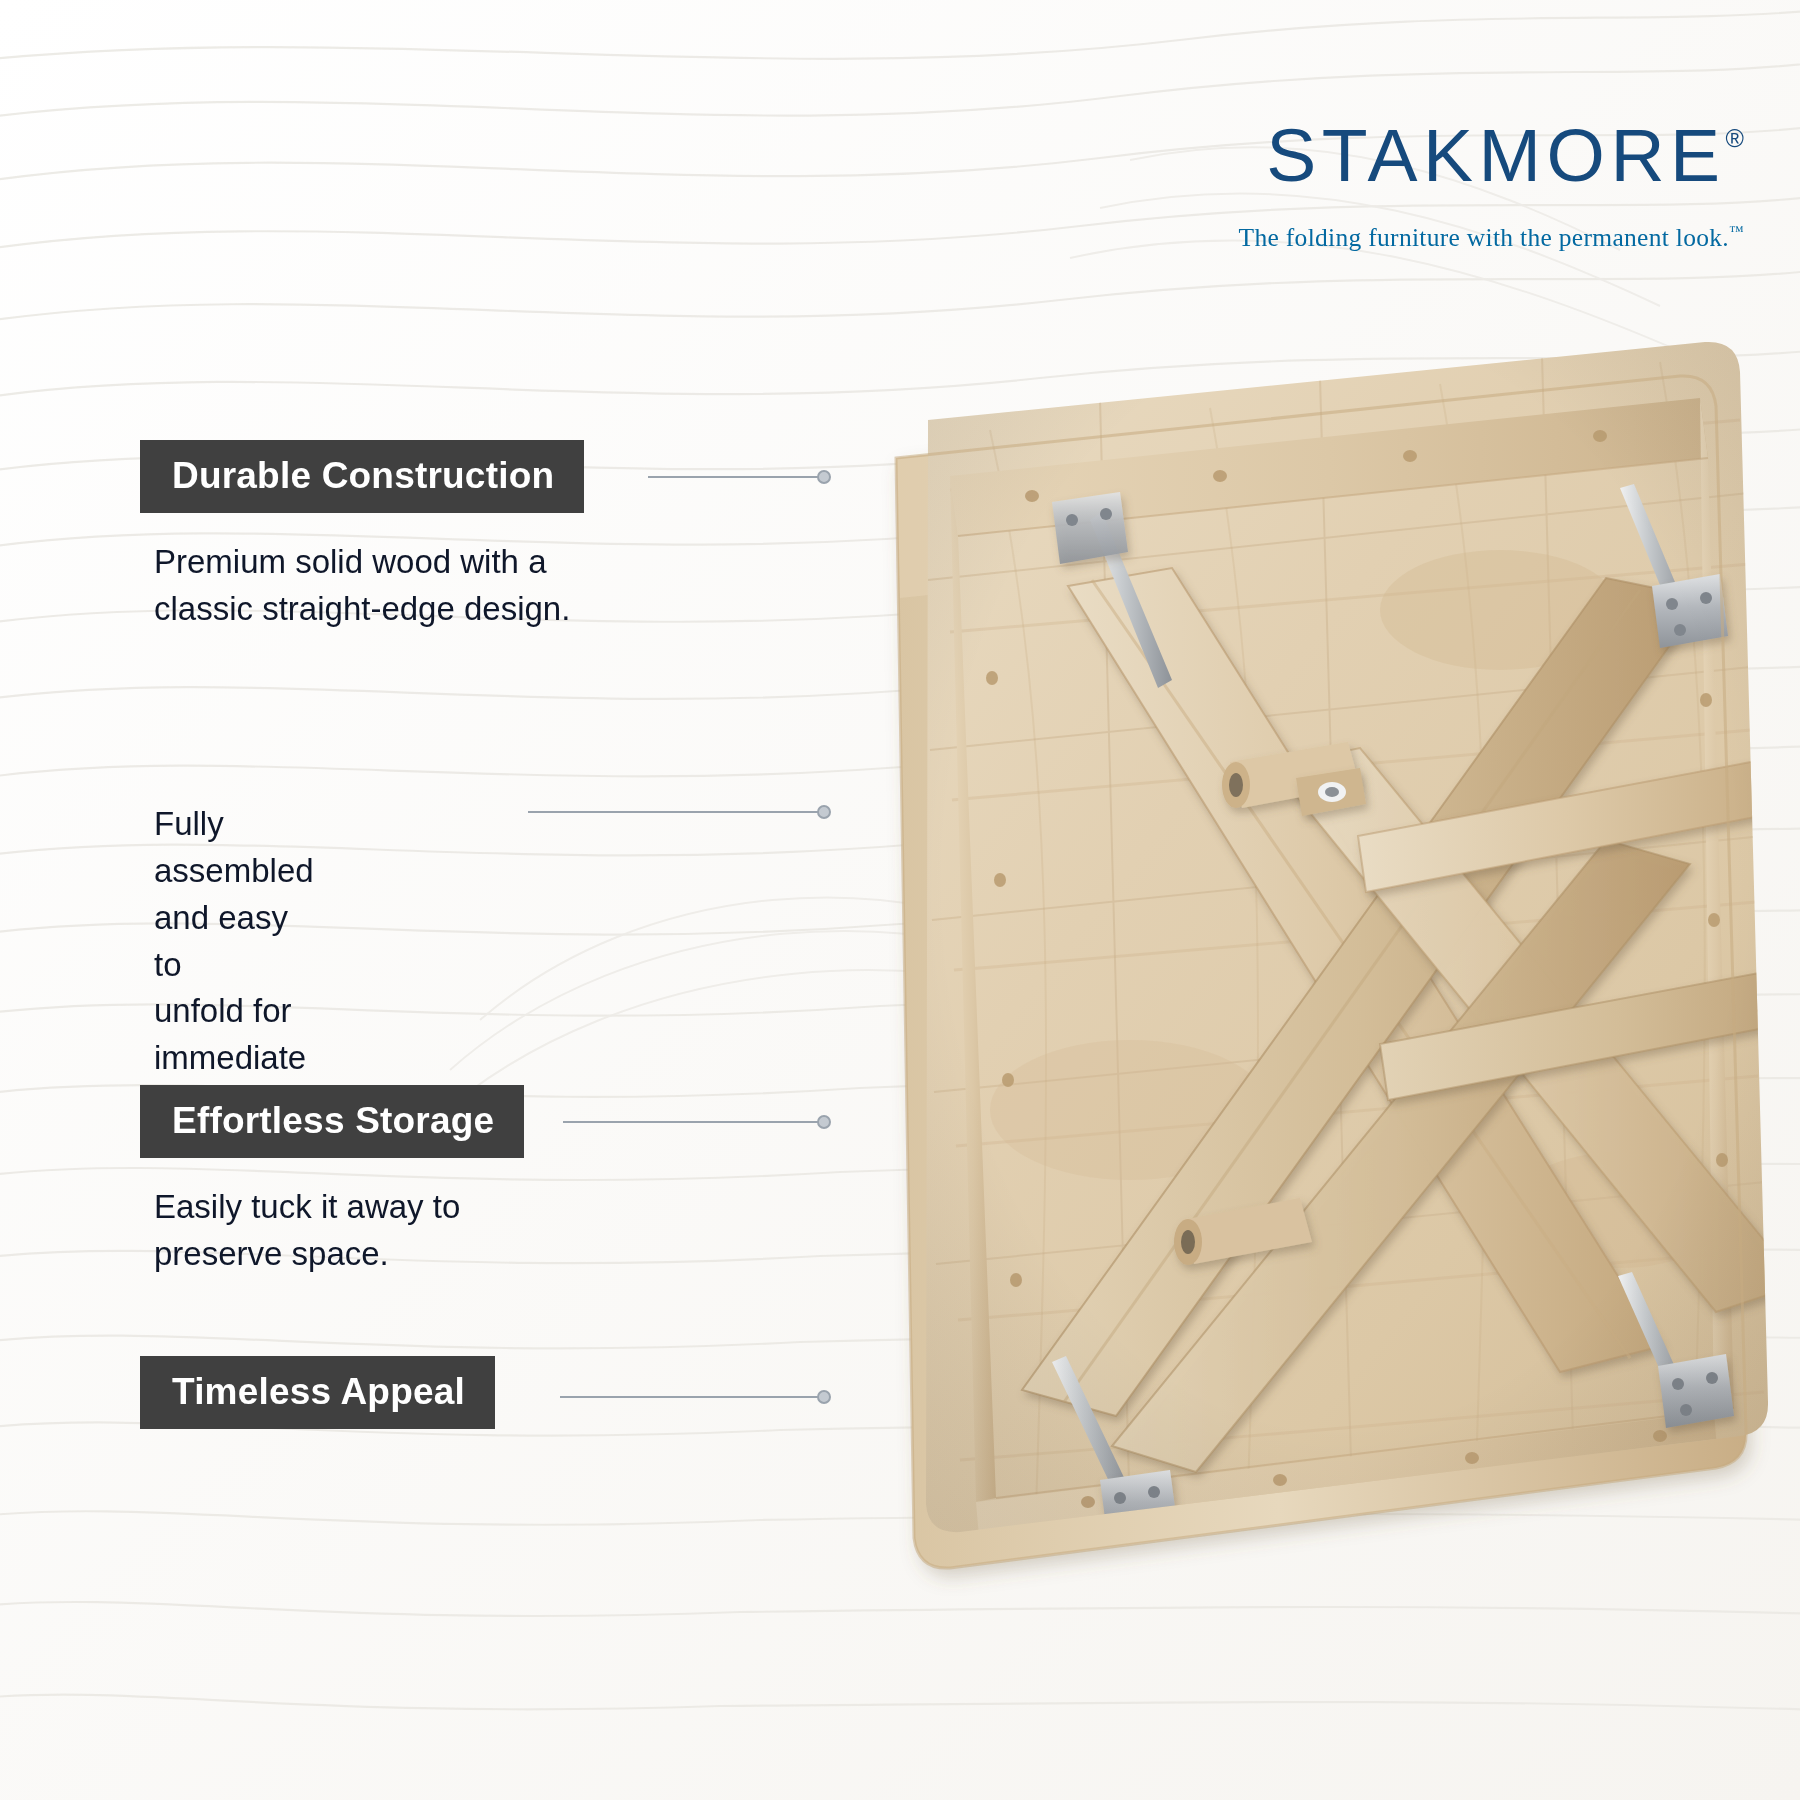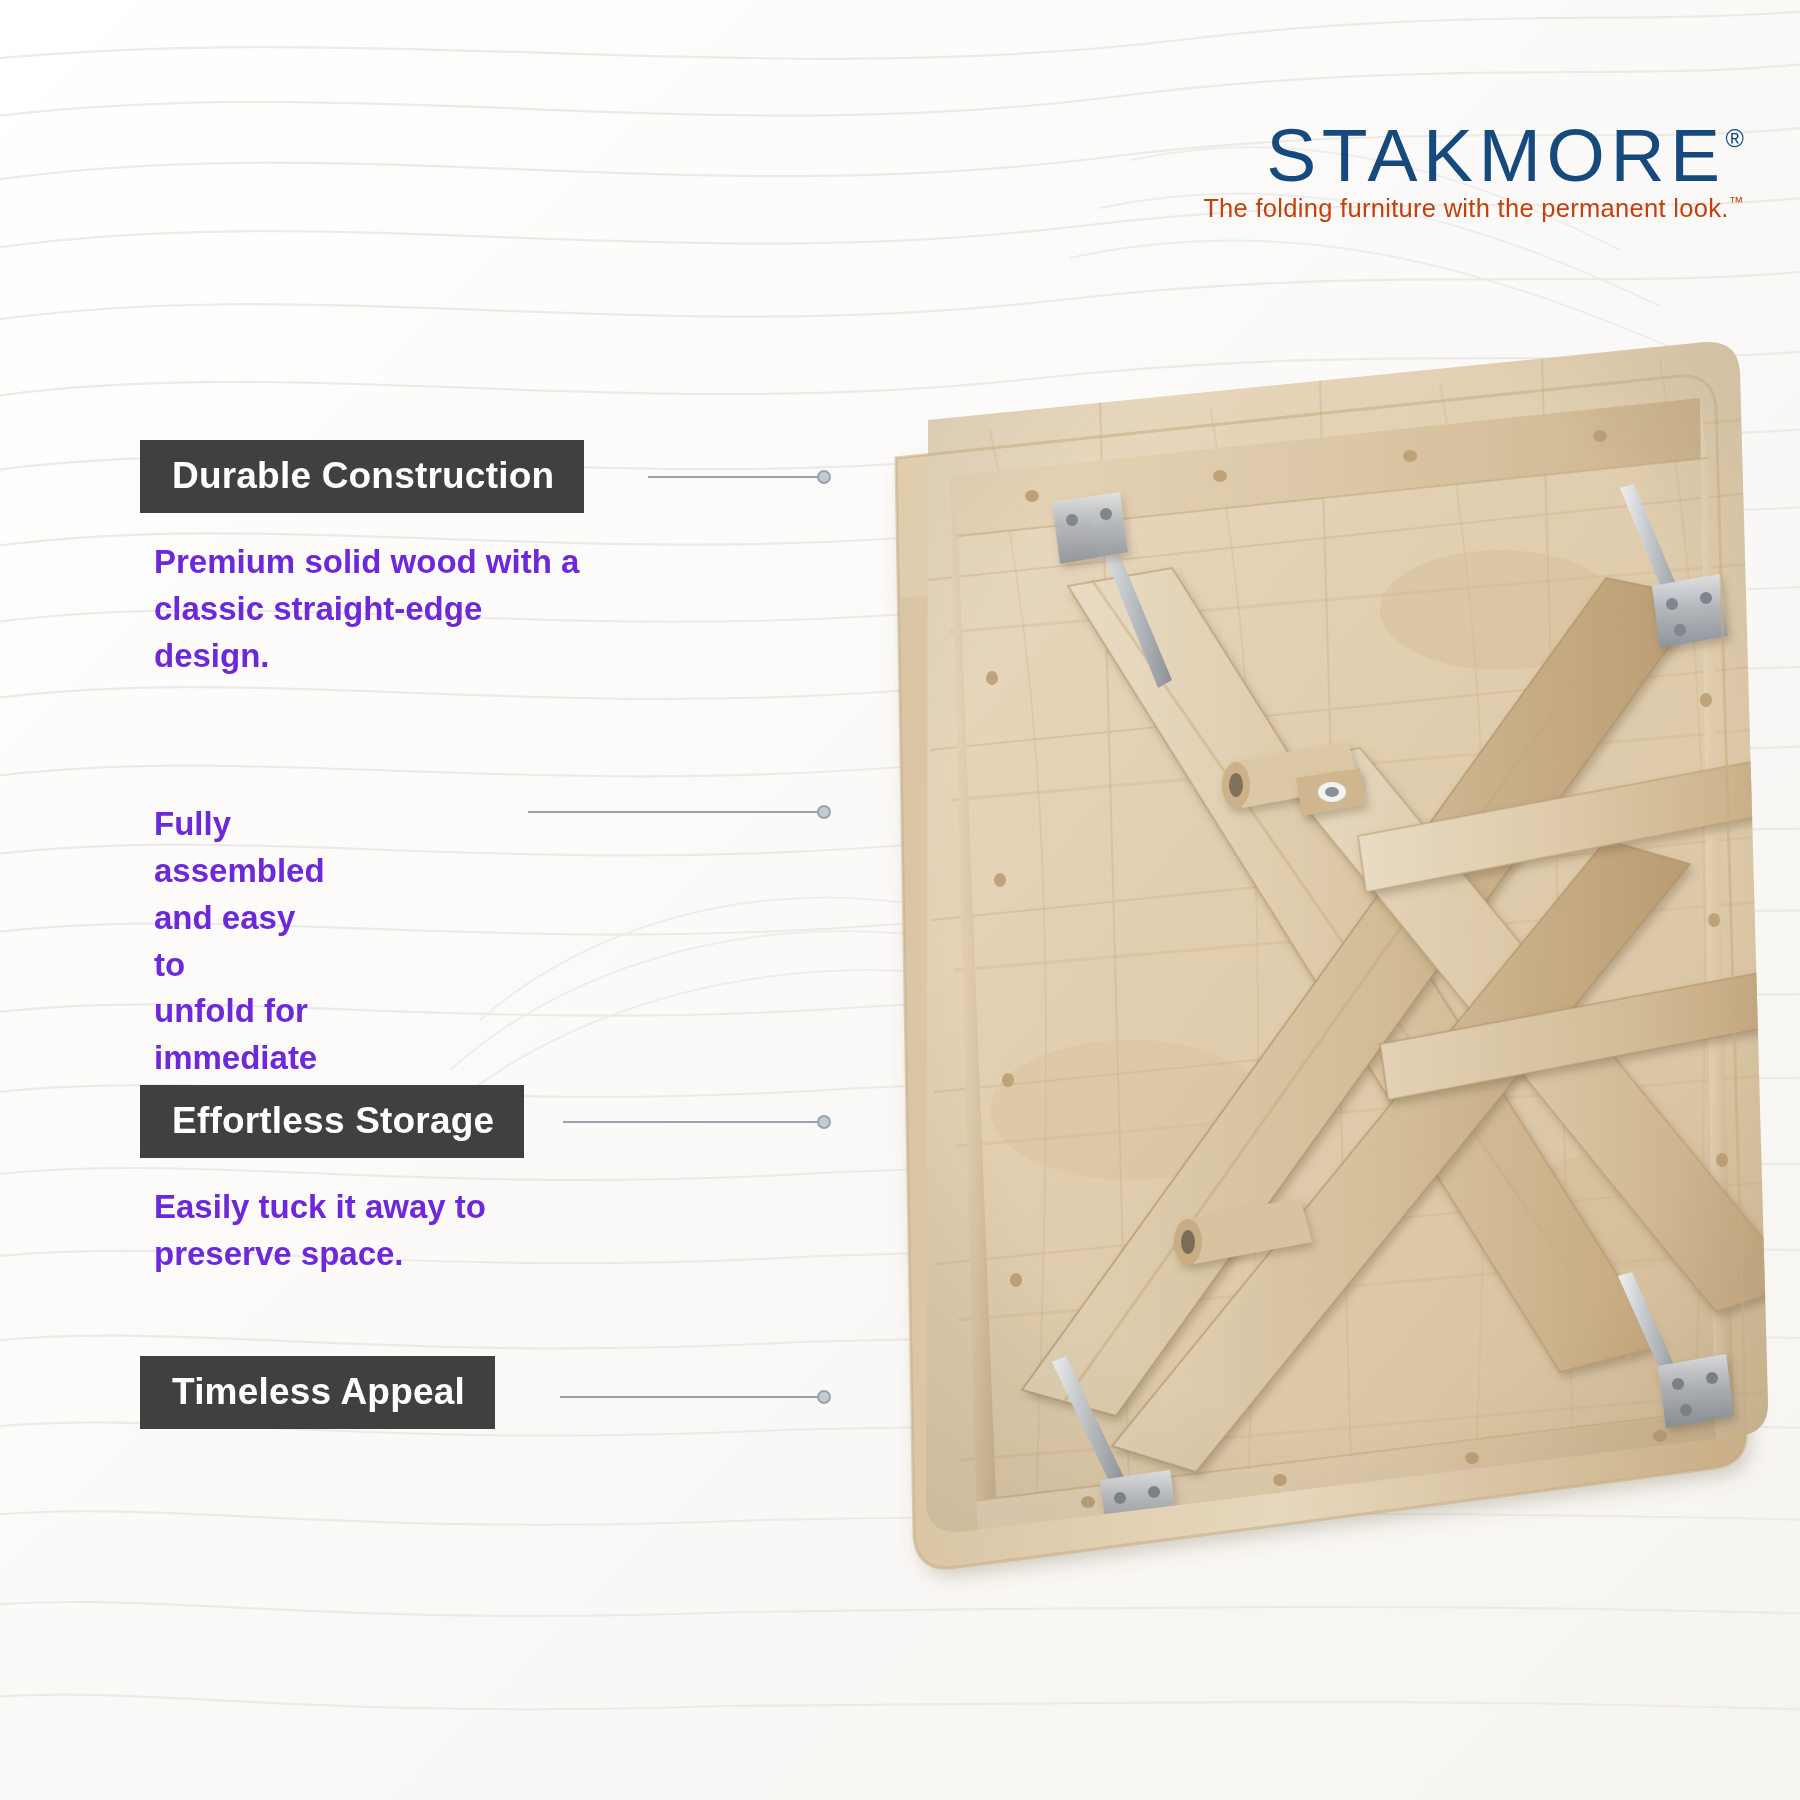--- a/index.html
+++ b/index.html
@@ -42,26 +42,27 @@
     line-height: 1;
     white-space: nowrap;
     margin-top: 40px;
   }
   #logo-wordmark .reg {
     font-size: 25px;
     vertical-align: 34px;
     letter-spacing: 0;
   }
   #logo-tagline {
-    margin-top: 0;
+    margin-top: 30px;
     font-size: 25.5px;
-    color: #c2410c;
+    color: #0369a1;
     font-weight: 400;
     letter-spacing: 0.3px;
     white-space: nowrap;
+    font-family: Liberation Serif, serif;
   }
   #logo-tagline .tm {
     font-size: 15px;
     vertical-align: 10px;
   }
   
   #features { position: absolute; left: 0; top: 0; z-index: 5; }
   .feature { position: absolute; left: 140px; }
   .feature-badge {
     display: inline-block;
@@ -72,22 +73,22 @@
     letter-spacing: 0.2px;
     padding: 17px 30px 19px 32px;
     line-height: 1;
     white-space: nowrap;
   }
   .feature-desc {
     margin-top: 26px;
     margin-left: 14px;
     font-size: 33px;
     line-height: 1.42;
-    color: #6d28d9;
-    font-weight: 700;
+    color: #0f172a;
+    font-weight: 400;
     max-width: 520px;
   }
   #f0 { top: 440px; }
   #f1 { top: 775px; }
   #f2 { top: 1085px; }
   #f3 { top: 1356px; text-align: center; }
   
   #connectors { position: absolute; inset: 0; z-index: 4; }
   
   #photo {

